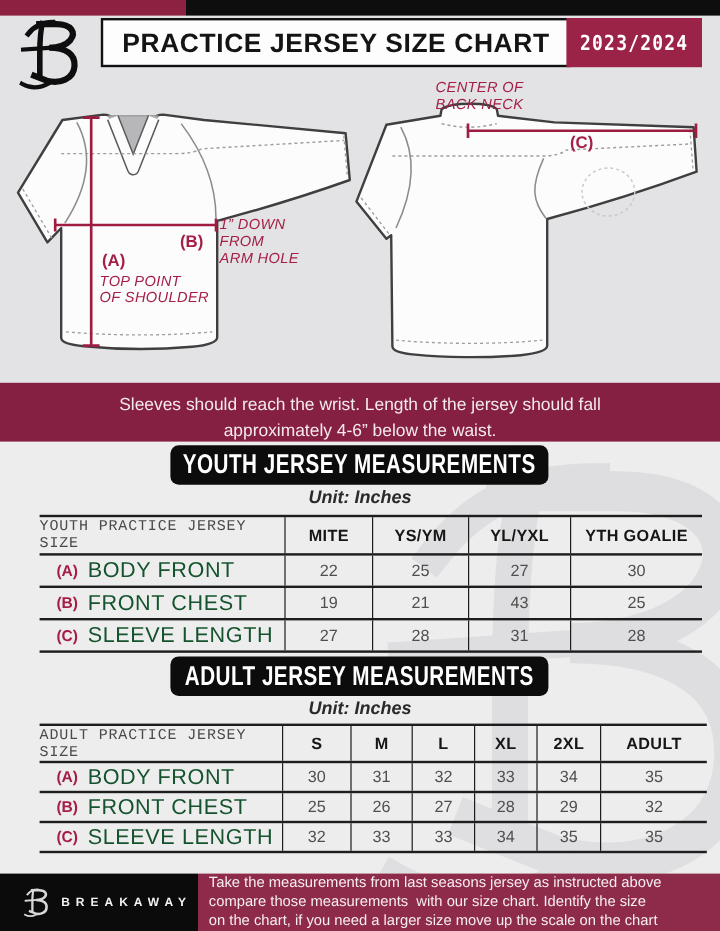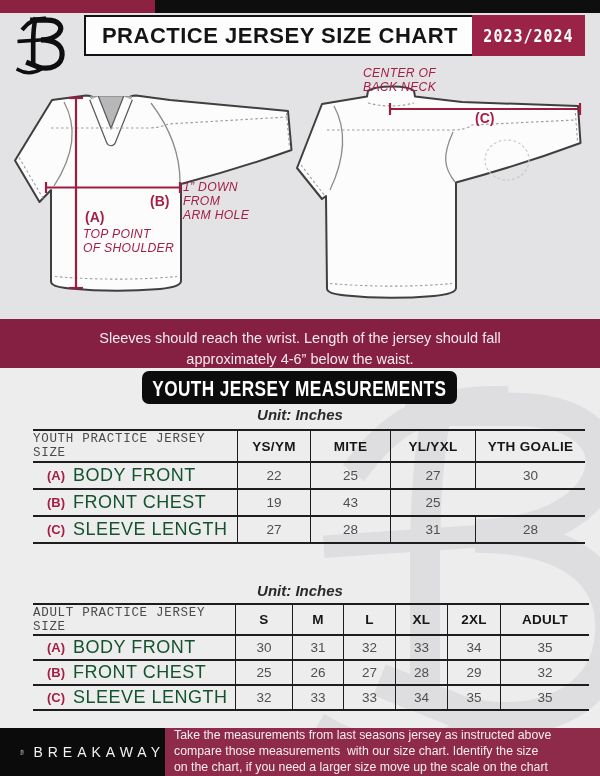--- a/index.html
+++ b/index.html
@@ -75,21 +75,21 @@
   #youth-table .tr { height:27px; } #youth-table .tr.head { height:32px; }
   #adult-table { left:33px; top:603px; width:556px; }
   #adult-table .tr { height:25px; } #adult-table .tr.head { height:31px; }
 
   
   .footer-black {
     position:absolute; left:0; top:728px; width:165px; height:48px; background:#0b0b0b;
     display:flex; align-items:center;
   }
   .footer-logo { width:22px; height:27px; margin-left:20px; }
-  .brand { color:#f2f2f2; font-weight:normal; font-size:14px; letter-spacing:5px; margin-left:9px; white-space:nowrap; }
+  .brand { color:#f2f2f2; font-weight:bold; font-size:10px; letter-spacing:5px; margin-left:9px; white-space:nowrap; }
   .footer-maroon {
     position:absolute; left:165px; top:728px; width:435px; height:48px; background:#8e2a4a;
     display:flex; align-items:center;
   }
   .footer-maroon div { color:#f6edf0; font-size:12.3px; line-height:1.28; padding-left:9px; white-space:pre; }
 </style>
 </head>
 <body>
 
 <div class="page">
@@ -185,56 +185,60 @@
     </g>
   </svg>
 
   <div class="black-banner" style="left:142px; top:371px;">
     <span>YOUTH JERSEY MEASUREMENTS</span>
   </div>
   <div class="unit" style="top:406px;">Unit: Inches</div>
   <div class="sz-table" id="youth-table">
       <div class="tr head" style="grid-template-columns: 204px 73px 80px 85px 110px;">
         <div class="th labelcol">YOUTH PRACTICE JERSEY SIZE</div>
+        <div class="th">MITE</div>
         <div class="th">YS/YM</div>
-        <div class="th">MITE</div>
         <div class="th">YL/YXL</div>
         <div class="th">YTH GOALIE</div>
       </div>
       <div class="tr" style="grid-template-columns: 204px 73px 80px 85px 110px;">
         <div class="td rowlabel">
           <div class="key">(A)</div>
           <div class="lbl">BODY FRONT</div>
         </div>
         <div class="td val">22</div>
         <div class="td val">25</div>
         <div class="td val">27</div>
         <div class="td val">30</div>
       </div>
       <div class="tr" style="grid-template-columns: 204px 73px 80px 85px 110px;">
         <div class="td rowlabel">
           <div class="key">(B)</div>
           <div class="lbl">FRONT CHEST</div>
         </div>
         <div class="td val">19</div>
+        <div class="td val">21</div>
         <div class="td val">43</div>
         <div class="td val">25</div>
       </div>
       <div class="tr" style="grid-template-columns: 204px 73px 80px 85px 110px;">
         <div class="td rowlabel">
           <div class="key">(C)</div>
           <div class="lbl">SLEEVE LENGTH</div>
         </div>
         <div class="td val">27</div>
         <div class="td val">28</div>
         <div class="td val">31</div>
         <div class="td val">28</div>
       </div>
     </div>
 
+  <div class="black-banner" style="left:142px; top:547px;">
+    <span>ADULT JERSEY MEASUREMENTS</span>
+  </div>
   <div class="unit" style="top:582px;">Unit: Inches</div>
   <div class="sz-table" id="adult-table">
       <div class="tr head" style="grid-template-columns: 202px 57px 51px 52px 52px 53px 89px;">
         <div class="th labelcol">ADULT PRACTICE JERSEY SIZE</div>
         <div class="th">S</div>
         <div class="th">M</div>
         <div class="th">L</div>
         <div class="th">XL</div>
         <div class="th">2XL</div>
         <div class="th">ADULT</div>

